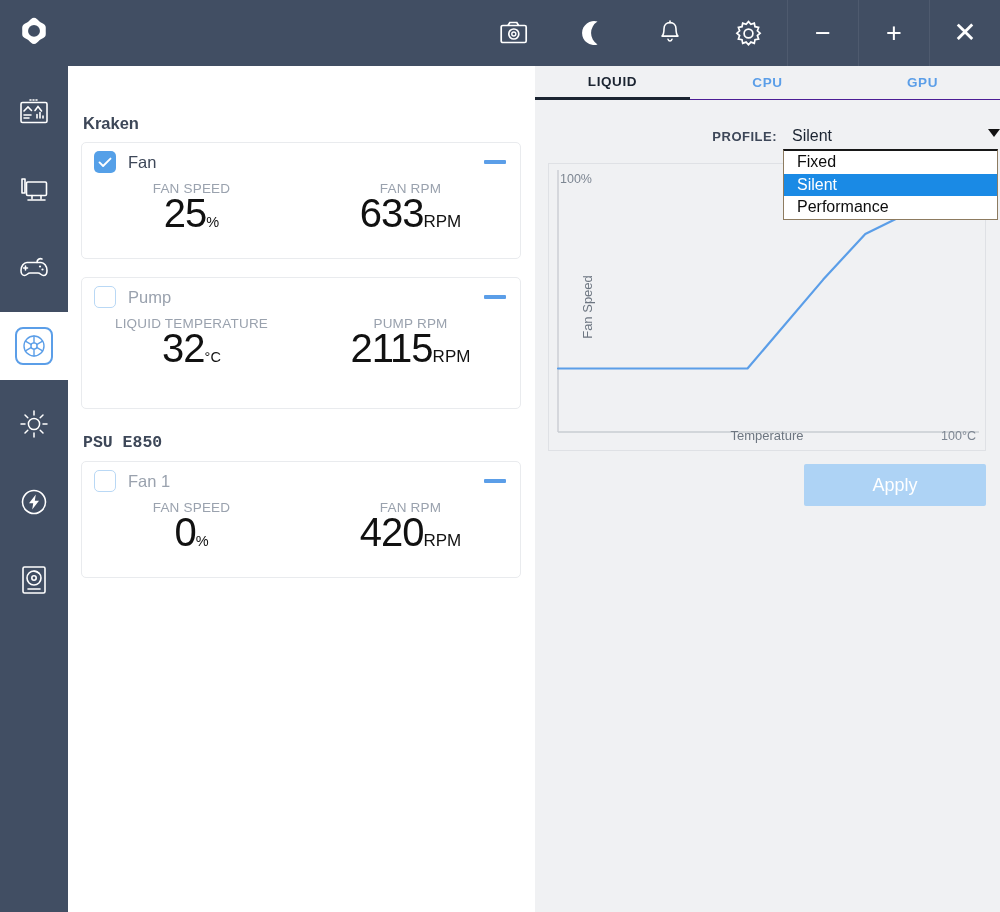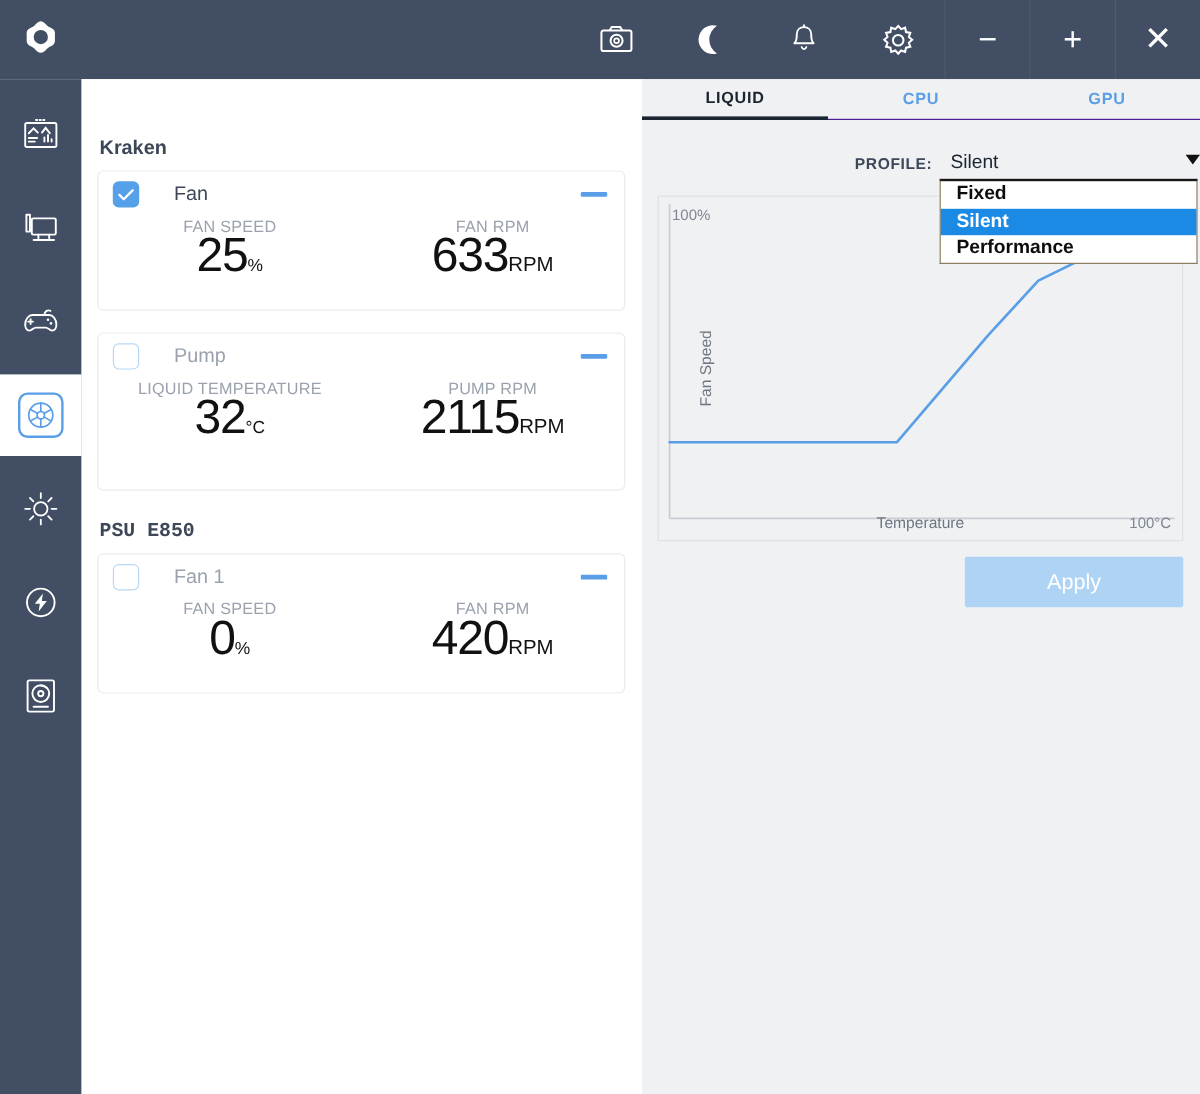--- a/index.html
+++ b/index.html
@@ -70,21 +70,21 @@
     height: 38px; display: flex; align-items: center; padding: 0 14px 0 12px;
   }
   .cb {
     width: 22px; height: 22px; border-radius: 5px; flex: none;
     display: flex; align-items: center; justify-content: center; cursor: pointer;
   }
   .cb.on { background: #55a0e8; }
   .cb.off { background: #ffffff; border: 1.5px solid #b9d8f5; }
   .cb svg { display: block; }
   .card-label {
-    margin-left: 29px; font-size: 16.5px; color: #3d4758;
+    margin-left: 12px; font-size: 16.5px; color: #3d4758;
   }
   .card-label.dim { color: #9aa2ae; }
   .collapse {
     margin-left: auto; width: 22px; height: 4px; background: #5b9ee8; border-radius: 1px;
     cursor: pointer;
   }
   .metrics { display: flex; padding: 0; }
   .metric { width: 50%; text-align: center; }
   .metric-label {
     font-size: 13.5px; color: #9aa2ae; letter-spacing: .2px; margin-bottom: -3px;
@@ -127,21 +127,21 @@
     width: 0; height: 0; border-left: 6px solid transparent; border-right: 6px solid transparent;
     border-top: 8px solid #111111;
   }
   .dropdown {
     position: absolute; left: -4px; top: 26px; width: 215px;
     background: #ffffff; border: 1px solid #8d7b60; border-top: 2px solid #171717;
     z-index: 40;
   }
   .dd-item {
     height: 22.5px; line-height: 22.5px; padding-left: 13px;
-    font-size: 16px; color: #0d0d0d; cursor: pointer; font-weight: bold;
+    font-size: 16px; color: #0d0d0d; cursor: pointer;
   }
   .dd-item.sel { background: #1a8ae5; color: #ffffff; }
 
   
   .chart-box {
     position: absolute; left: 13px; top: 97px; width: 438px; height: 288px;
     background: #f0f1f3; border: 1px solid #dfe1e5;
   }
   .chart-box svg { position: absolute; left: 0; top: 0; display: block; }
   .lbl-top { position: absolute; left: 11px; top: 8px; font-size: 12.5px; color: #7d8692; }

